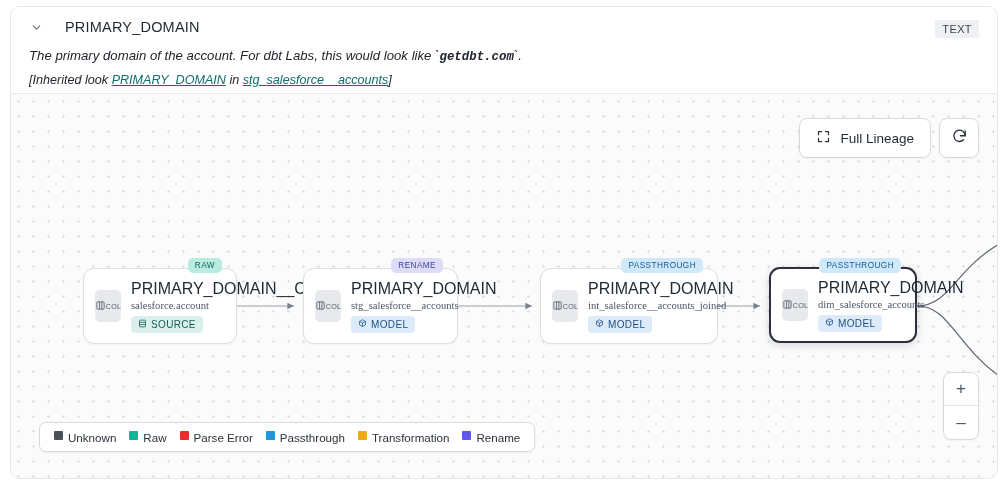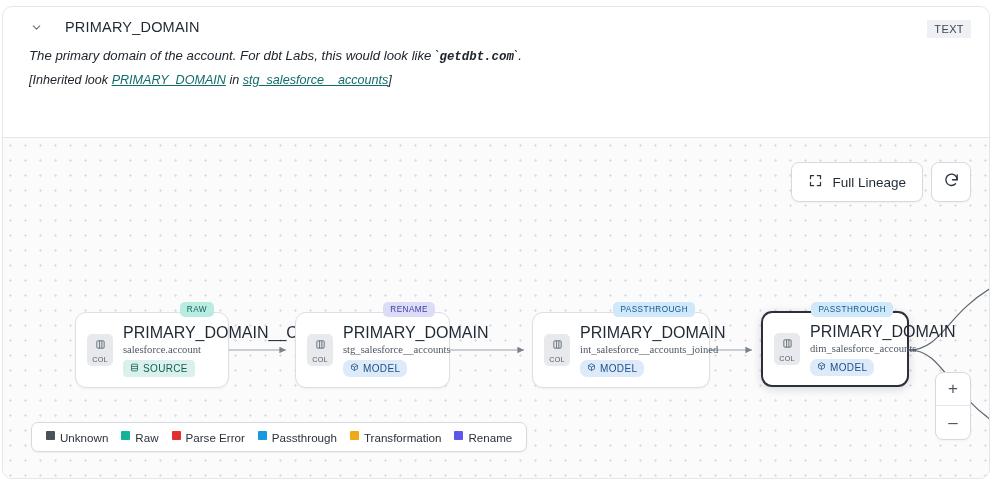--- a/index.html
+++ b/index.html
@@ -3,27 +3,26 @@
 <meta charset="utf-8">
 <style>
   * { box-sizing: border-box; margin: 0; padding: 0; }
   html, body {
     width: 1008px; height: 485px;
     font-family: "Liberation Sans", sans-serif;
     background: #ffffff;
     overflow: hidden;
   }
   .panel {
-    position: absolute; left: 2px; top: 6px;
+    position: absolute; left: 10px; top: 6px;
     width: 988px; height: 473px;
     background: #ffffff;
     border: 1px solid #e3e6ea;
     border-radius: 10px;
     overflow: hidden;
-    padding-left: 8px;
   }
   
   .header { position: relative; height: 86px; padding: 12px 18px 0 18px; background:#fff; }
   .hdr-row { display: flex; align-items: center; gap: 10px; }
   .chev {
     width: 14px; height: 14px; color:#5b6572;
     display:flex; align-items:center; justify-content:center;
     cursor: pointer;
   }
   .chev svg { display:block; }
@@ -53,21 +52,20 @@
   .inherit a {
     color:#0f6e6a; text-decoration: underline; font-style: italic;
   }
   
   .canvas {
     position:absolute; left:0; right:0; top:86px; bottom:0;
     background-color:#fbfbfc;
     background-image: radial-gradient(#dcdfe5 1px, transparent 1.1px);
     background-size: 15px 15px;
     border-top:1px solid #e3e6ea;
-    margin-top:44px;
   }
   
   .top-controls { position:absolute; right:18px; top:24px; display:flex; gap:8px; }
   .btn-lineage {
     display:flex; align-items:center; gap:9px;
     height:40px; padding:0 16px;
     background:#fff; border:1px solid #d6dae0; border-radius:8px;
     font-size:13.5px; color:#1f2933; cursor:pointer;
     box-shadow:0 1px 2px rgba(16,24,40,.04);
   }
@@ -91,35 +89,35 @@
   
   .node {
     position:absolute; height:76px;
     background:#fff; border:1px solid #dcdfe4; border-radius:11px;
     display:flex; align-items:center; padding-left:11px;
     box-shadow:0 1px 2px rgba(16,24,40,.05);
   }
   .node.selected { border:2px solid #2b303a; box-shadow:0 2px 8px rgba(16,24,40,.16); }
   .col-chip {
     width:26px; height:32px; background:#e7e9ec; border-radius:5px;
-    display:flex; flex-direction:column; align-items:center; justify-content:center;
+    display:flex; flex-direction:row; align-items:center; justify-content:center;
     color:#525c68; flex:none; margin-right:10px;
   }
   .col-chip .lbl { font-size:7.2px; letter-spacing:.3px; margin-top:1px; }
   .node-body { display:flex; flex-direction:column; gap:2px; padding-top:1px; }
   .node-title { font-size:16px; color:#1f2933; }
   .node-sub { font-size:10.6px; color:#4c5663;font-family:Liberation Serif, serif; }
   .node-kind {
     margin-top:3px; align-self:flex-start;
     display:flex; align-items:flex-start; gap:4px;
     font-size:10px; letter-spacing:.35px;
     padding:3px 7px; border-radius:4px;
   }
   .kind-source { background:#daf0ec; color:#125e56; }
-  .kind-model  { background:#dceafa; color:#1c4f86;border-radius:7px; }
+  .kind-model  { background:#dceafa; color:#1c4f86; }
   .tag {
     position:absolute; top:-11px; right:14px;
     font-size:8.2px; letter-spacing:.45px;
     padding:3px 7px; border-radius:5px; white-space:nowrap;
   }
   .tag-raw { background:#b9ece1; color:#11635a; }
   .tag-rename { background:#dcdcf7; color:#3c3ca6; }
   .tag-pass { background:#cfe8fa; color:#14588e; }
   
   .toolbar { position:absolute; left:28px; bottom:26px; display:flex; gap:18px; align-items:center; }

